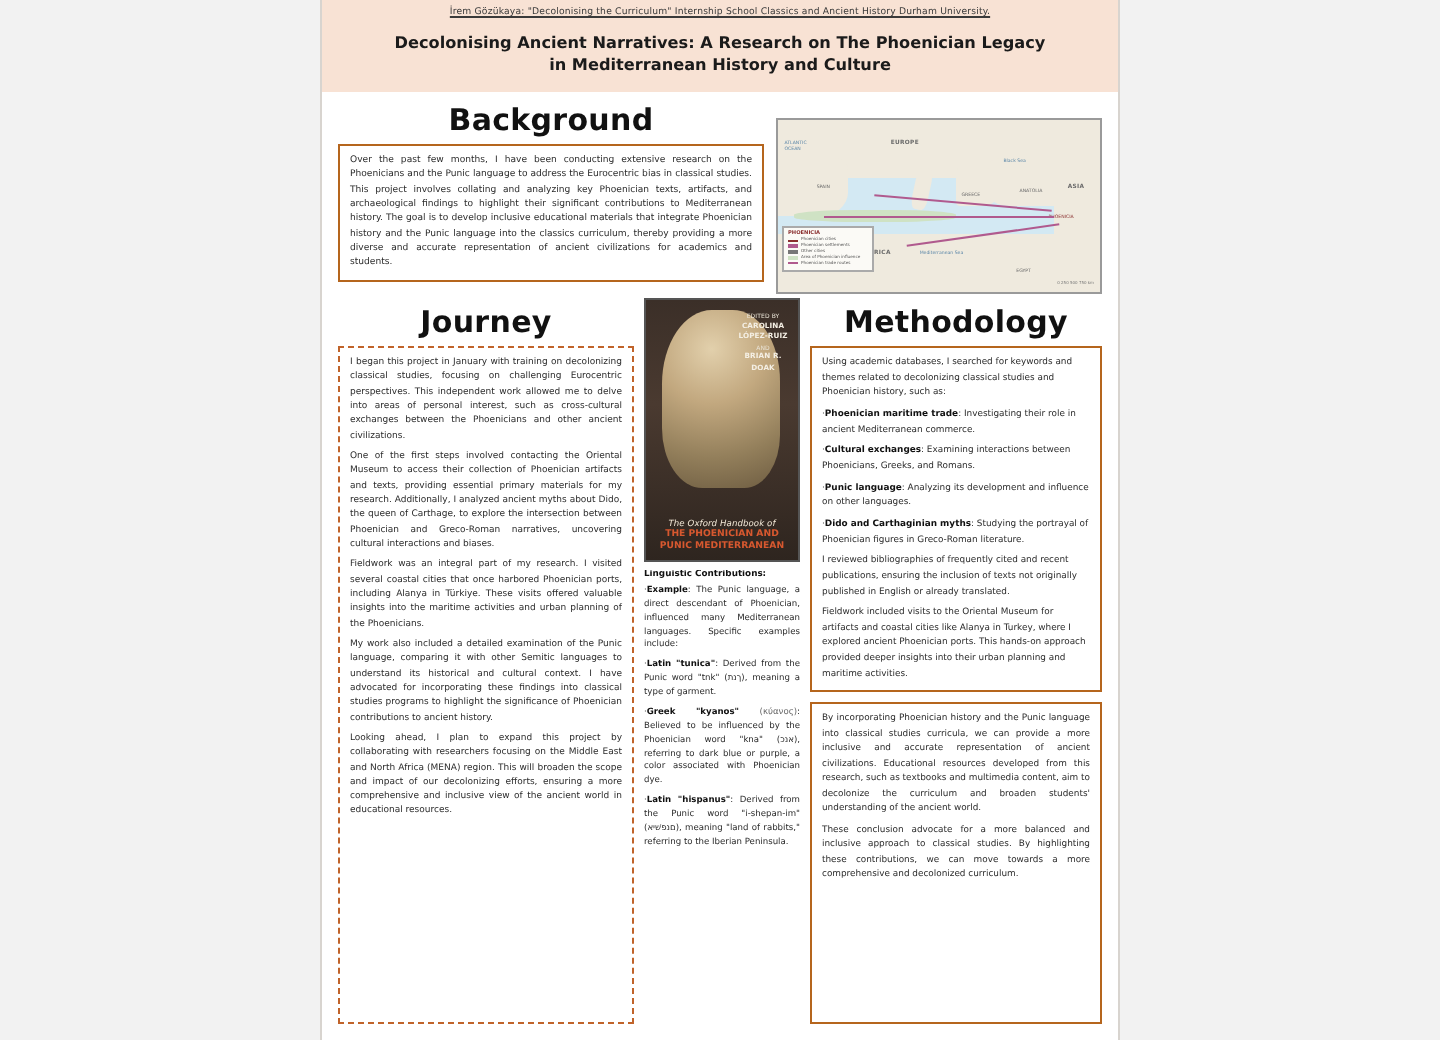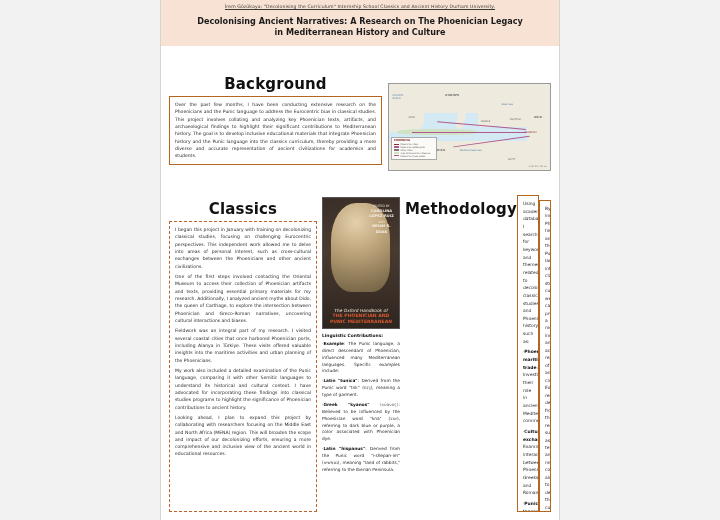--- a/index.html
+++ b/index.html
@@ -10,21 +10,21 @@
   }
   .canvas{position:relative;width:720px;height:520px;}
   .side{position:absolute;top:0;height:520px;width:160px;background:#f2f2f2;}
   .side.left{left:0;}
   .side.right{right:0;width:160px;}
   .poster{
     position:absolute;left:160px;top:0;width:400px;height:520px;
     background:#ffffff;
     border-left:1px solid #d8d4cf;border-right:1px solid #d8d4cf;
     box-sizing:border-box;
-    display:flex;flex-direction:column;gap:24px;
+    display:flex;flex-direction:column;
   }
   
   .header{
     background:#f8e2d4;
     padding:4px 18px 7px 18px;
     text-align:center;
     box-sizing:border-box;
   }
   .byline{
     font-size:4.6px;
@@ -85,21 +85,21 @@
   .body-cols{
     display:flex;
     padding:0 8px 8px 8px;
     gap:5px;
     box-sizing:border-box;
     flex:1;
     min-height:0;
   }
   .col-journey{flex:0 0 148px;display:flex;flex-direction:column;}
   .col-mid{flex:0 0 78px;display:flex;flex-direction:column;}
-  .col-method{flex:1;display:flex;flex-direction:row;min-width:0;}
+  .col-method{flex:1;display:flex;flex-direction:column;min-width:0;}
   .journey-box{
     flex:1;
     border:1px dashed #c0632a;
     box-sizing:border-box;
     padding:4px 5px;
     overflow:hidden;
   }
   .journey-box p.txt{font-size:4.5px;line-height:1.63;}
   
   .book{
@@ -242,21 +242,21 @@
               </div>
           </div>
           <div class="scale">0    250    500    750 km</div>
         </div>
       </div>
     </div>
 
     <div class="body-cols">
 
       <div class="col-journey">
-        <div class="section-title">Classics</div>
+        <div class="section-title">Journey</div>
         <div class="journey-box">
           <p class="txt">I began this project in January with training on decolonizing classical studies, focusing on challenging Eurocentric perspectives. This independent work allowed me to delve into areas of personal interest, such as cross-cultural exchanges between the Phoenicians and other ancient civilizations.</p>
           <p class="txt">One of the first steps involved contacting the Oriental Museum to access their collection of Phoenician artifacts and texts, providing essential primary materials for my research. Additionally, I analyzed ancient myths about Dido, the queen of Carthage, to explore the intersection between Phoenician and Greco-Roman narratives, uncovering cultural interactions and biases.</p>
           <p class="txt">Fieldwork was an integral part of my research. I visited several coastal cities that once harbored Phoenician ports, including Alanya in Türkiye. These visits offered valuable insights into the maritime activities and urban planning of the Phoenicians.</p>
           <p class="txt">My work also included a detailed examination of the Punic language, comparing it with other Semitic languages to understand its historical and cultural context. I have advocated for incorporating these findings into classical studies programs to highlight the significance of Phoenician contributions to ancient history.</p>
           <p class="txt">Looking ahead, I plan to expand this project by collaborating with researchers focusing on the Middle East and North Africa (MENA) region. This will broaden the scope and impact of our decolonizing efforts, ensuring a more comprehensive and inclusive view of the ancient world in educational resources.</p>
         </div>
       </div>
 
       <div class="col-mid">

